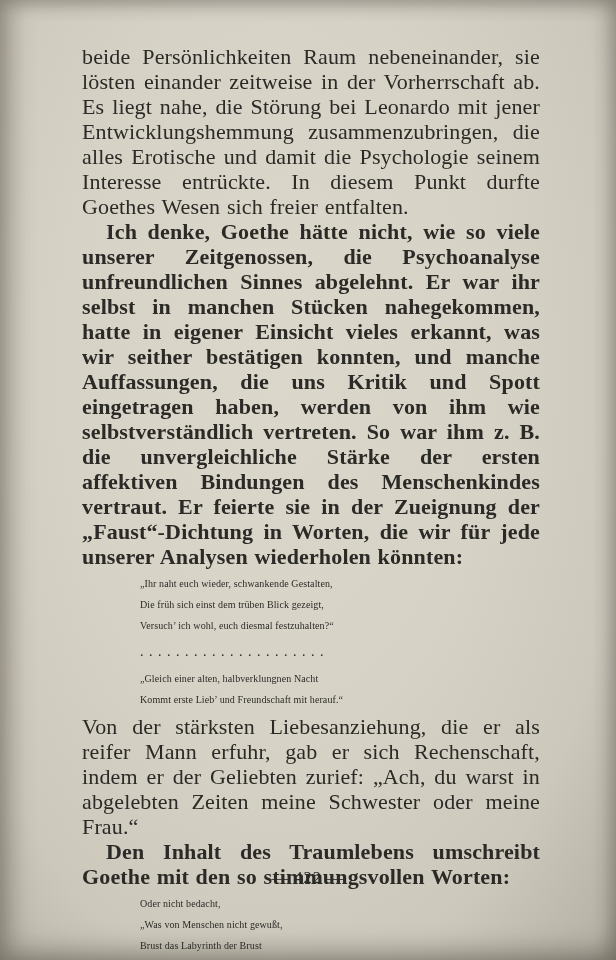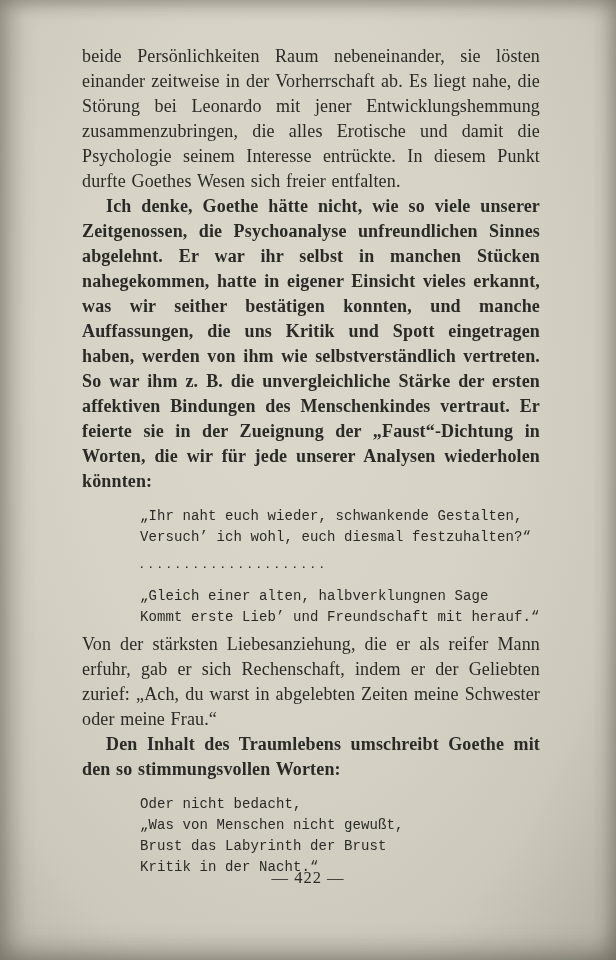--- a/index.html
+++ b/index.html
@@ -23,32 +23,31 @@
       #dbd7cb 0%, #d6d2c6 45%, #ccc8bc 75%, #b7b3a7 95%, #a5a195 100%);
     box-shadow:
       inset 14px 0 22px rgba(75,70,58,.28),
       inset -8px 0 16px rgba(75,70,58,.20),
       inset 0 -14px 22px rgba(75,70,58,.24),
       inset 0 8px 14px rgba(75,70,58,.12);
   }
   .body-para{
     margin:0;
     text-align:justify;
-    font-size:18px;
+    font-size:22px;
     line-height:25px;
     letter-spacing:.15px;
     word-spacing:1px;
   }
   .body-para.indented{text-indent:24px;font-weight:bold;}
   .verse{
-    margin:12px 0 4px 58px;
-    font-size:14px;
+    margin:4px 0 4px 58px;
+    font-size:10px;
     line-height:21px;
     letter-spacing:.1px;
-    font-family:Liberation Mono, monospace;
   }
   .verse-line{white-space:nowrap;}
   .dots-row{
     margin:6px 0 6px 58px;
     font-size:14px;
     line-height:20px;
     letter-spacing:1px;
     white-space:nowrap;
   }
   .page-number{
@@ -66,27 +65,28 @@
 <div class="scan">
 
   <div>
 
     <p class="body-para">beide Persönlichkeiten Raum nebeneinander, sie lösten einander zeitweise in der Vorherrschaft ab. Es liegt nahe, die Störung bei Leonardo mit jener Entwicklungshemmung zusammenzubringen, die alles Erotische und damit die Psychologie seinem Interesse entrückte. In diesem Punkt durfte Goethes Wesen sich freier entfalten.</p>
 
     <p class="body-para indented">Ich denke, Goethe hätte nicht, wie so viele unserer Zeitgenossen, die Psychoanalyse unfreundlichen Sinnes abgelehnt. Er war ihr selbst in manchen Stücken nahegekommen, hatte in eigener Einsicht vieles erkannt, was wir seither bestätigen konnten, und manche Auffassungen, die uns Kritik und Spott eingetragen haben, werden von ihm wie selbstverständlich vertreten. So war ihm z. B. die unvergleichliche Stärke der ersten affektiven Bindungen des Menschenkindes vertraut. Er feierte sie in der Zueignung der „Faust“-Dichtung in Worten, die wir für jede unserer Analysen wiederholen könnten:</p>
 
     <div class="verse">
       <div class="verse-line">„Ihr naht euch wieder, schwankende Gestalten,</div>
+      <div class="verse-line">Die früh sich einst dem trüben Blick gezeigt,</div>
       <div class="verse-line">Versuch’ ich wohl, euch diesmal festzuhalten?“</div>
     </div>
 
     <div class="dots-row">. . . . . . . . . . . . . .    . . . . . . .</div>
 
     <div class="verse">
-      <div class="verse-line">„Gleich einer alten, halbverklungnen Sage</div>
+      <div class="verse-line">„Gleich einer alten, halbverklungnen Nacht</div>
       <div class="verse-line">Kommt erste Lieb’ und Freundschaft mit herauf.“</div>
     </div>
 
     <p class="body-para">Von der stärksten Liebesanziehung, die er als reifer Mann erfuhr, gab er sich Rechenschaft, indem er der Geliebten zurief: „Ach, du warst in abgelebten Zeiten meine Schwester oder meine Frau.“</p>
 
 
     <p class="body-para indented">Den Inhalt des Traumlebens umschreibt Goethe mit den so stimmungsvollen Worten:</p>
 
     <div class="verse">
       <div class="verse-line">Oder nicht bedacht,</div>

